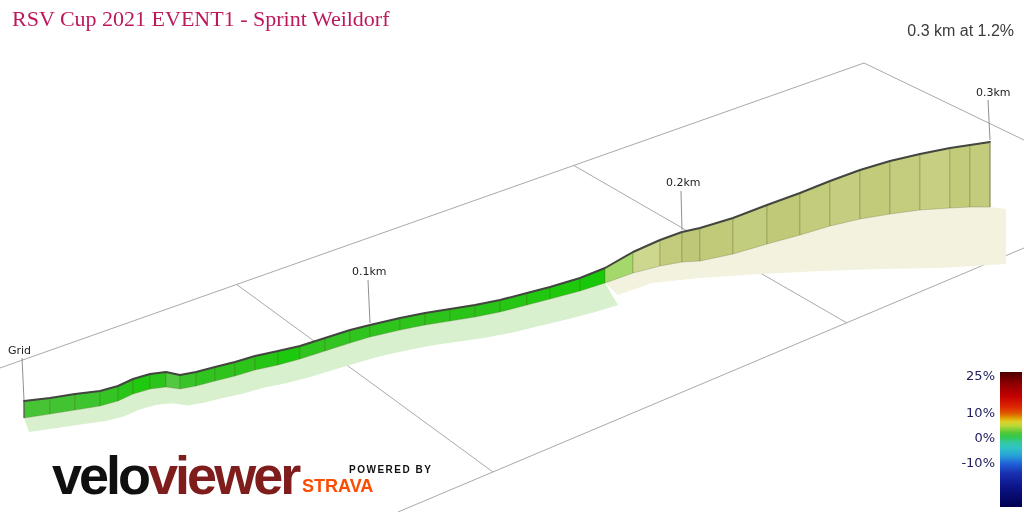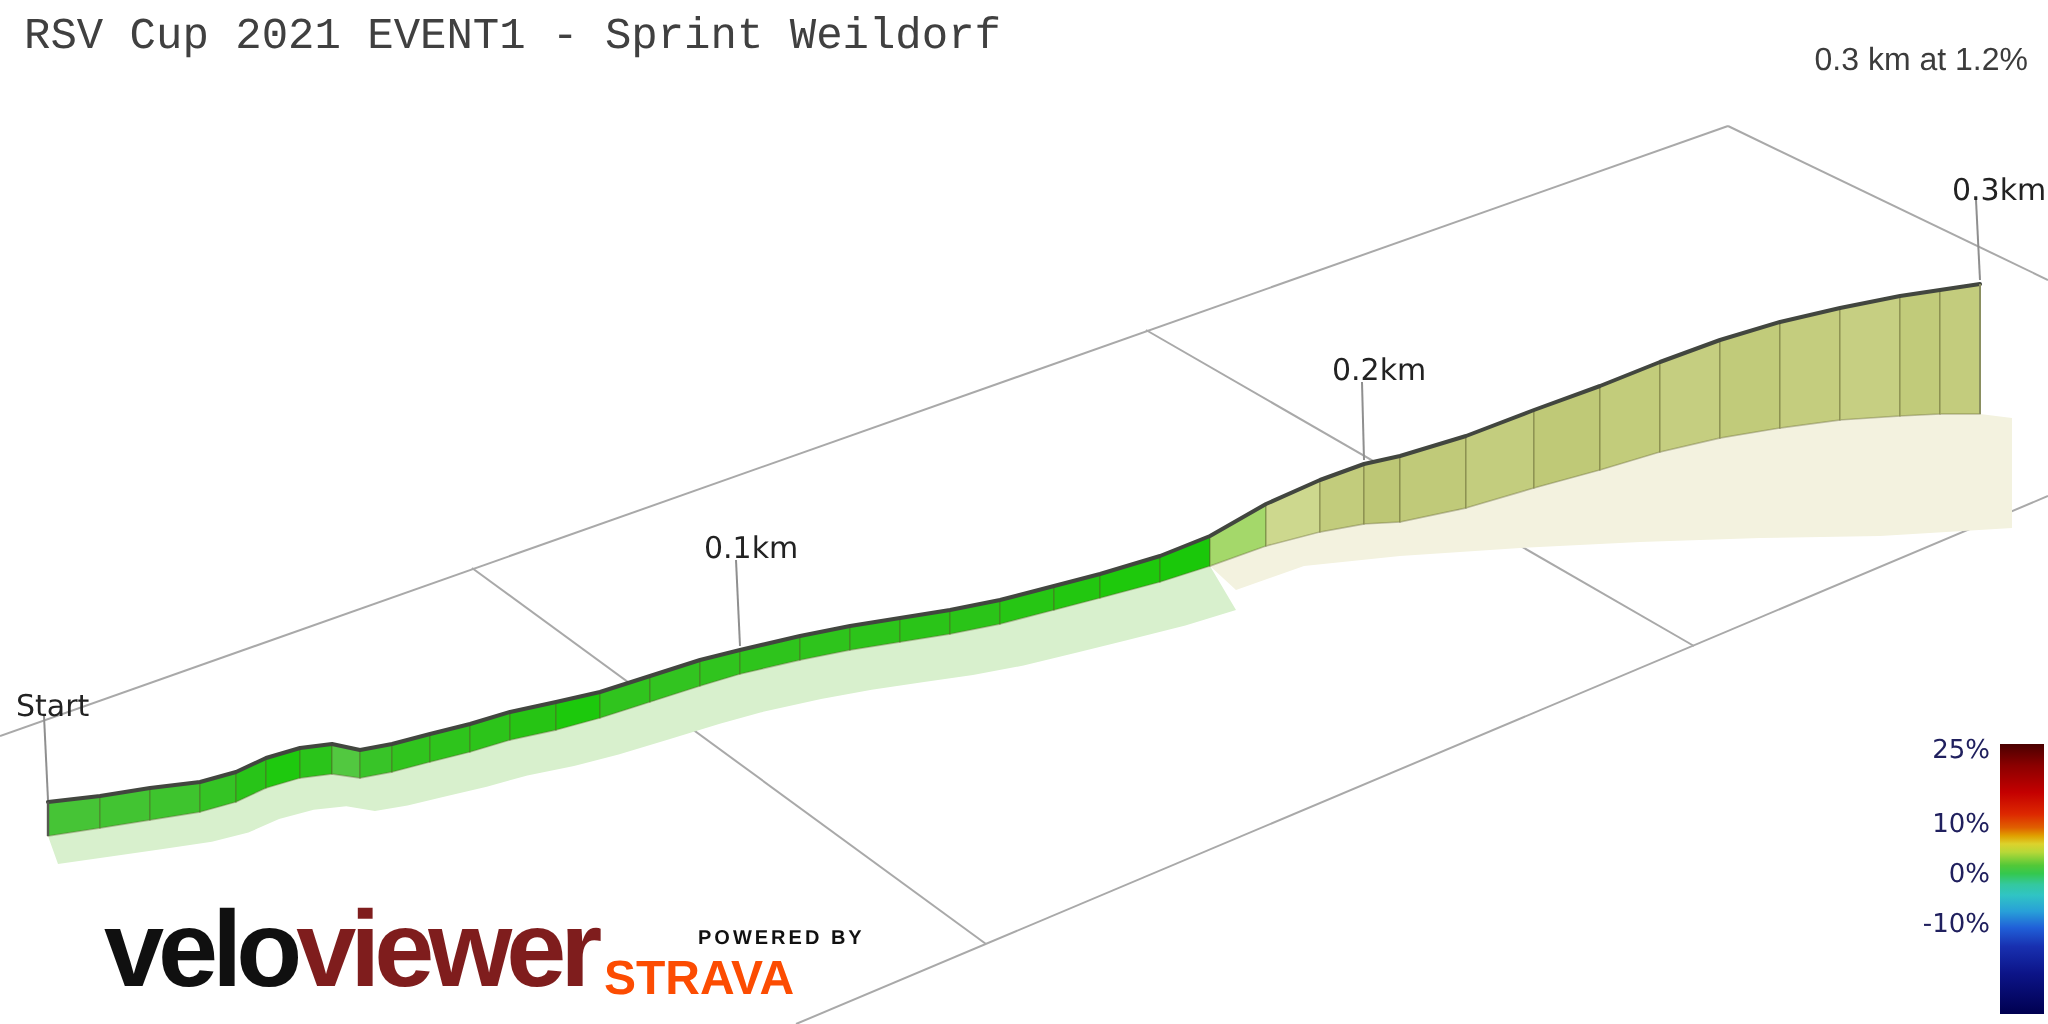--- a/index.html
+++ b/index.html
@@ -1,54 +1,54 @@
 <!DOCTYPE html>
 <html><head>
 <meta charset="utf-8">
 <style>
   html,body{margin:0;padding:0;background:#fff;}
   #stage{
     position:relative;width:1024px;height:512px;background:#ffffff;overflow:hidden;
     font-family:"DejaVu Sans","Liberation Sans",sans-serif;
   }
   #page-title{
-    position:absolute;left:12px;top:6px;font-family:Liberation Mono, monospace;
-    font-size:22px;color:#404040;white-space:nowrap;
+    position:absolute;left:12px;top:6px;font-family:Liberation Serif, serif;
+    font-size:22px;color:#be185d;white-space:nowrap;
   }
   #route-summary{
     position:absolute;right:10px;top:22px;font-family:"Liberation Sans",sans-serif;
     font-size:16px;color:#3c3c3c;white-space:nowrap;
   }
   svg#profile-svg{position:absolute;left:0;top:0;}
   .grid{stroke:#a9a9a9;stroke-width:1;fill:none;}
   .tick{stroke:#8f8f8f;stroke-width:1;fill:none;}
   .curve{stroke:#42463f;stroke-width:2;fill:none;stroke-linejoin:round;stroke-linecap:round;}
   .marker-label{
-    position:absolute;font-size:15px;color:#222;white-space:nowrap;
+    position:absolute;font-size:11px;color:#222;white-space:nowrap;
   }
   .legend-label{
     position:absolute;right:29px;font-size:13px;color:#20205e;white-space:nowrap;text-align:left;
   }
   #legend-bar{
     position:absolute;left:1000px;top:372px;width:22px;height:135px;
   }
   #logo{position:absolute;left:12px;top:448px;white-space:nowrap;}
   #logo .wordmark{
     font-family:"Liberation Sans",sans-serif;font-weight:800;font-size:54px;
     letter-spacing:-3px;line-height:1;
   }
   #logo .velo{color:#101010;margin-left:40px;}
   #logo .viewer{color:#7f1d1d;}
   #powered-by{
     position:absolute;left:305px;top:464px;font-family:"Liberation Sans",sans-serif;
     font-size:10px;font-weight:700;letter-spacing:1.5px;color:#111;padding-left:44px;
   }
   #strava-wordmark{
     position:absolute;left:302px;top:476px;font-family:"Liberation Sans",sans-serif;
-    font-size:24px;font-weight:800;letter-spacing:0px;color:#fc4c02;
+    font-size:18px;font-weight:800;letter-spacing:0px;color:#fc4c02;
   }
 </style>
 </head>
 <body>
 
 <div id="stage">
 
   <svg id="profile-svg" width="1024" height="512" viewBox="0 0 1024 512">
       <line x1="0" y1="368" x2="864" y2="63" class="grid"></line>
       <line x1="864" y1="63" x2="1024" y2="140" class="grid"></line>
@@ -102,21 +102,21 @@
       <line x1="990" y1="142" x2="990" y2="207" stroke="#8a8f60" stroke-width="1"></line>
       <line x1="22" y1="358" x2="24" y2="400" class="tick"></line>
       <line x1="368" y1="280" x2="370" y2="323" class="tick"></line>
       <line x1="681" y1="191" x2="682" y2="230" class="tick"></line>
       <line x1="988" y1="100" x2="990" y2="140" class="tick"></line>
     </svg>
 
   <div id="page-title">RSV Cup 2021 EVENT1 - Sprint Weildorf</div>
   <div id="route-summary">0.3 km at 1.2%</div>
 
-  <div class="marker-label" style="left: 8px; top: 344px;">Start</div>
+  <div class="marker-label" style="left: 8px; top: 344px;">Grid</div>
   <div class="marker-label" style="left: 352px; top: 265px;">0.1km</div>
   <div class="marker-label" style="left: 666px; top: 176px; text-align: right;">0.2km</div>
   <div class="marker-label" style="left: 976px; top: 86px;">0.3km</div>
 
   <div class="legend-label" style="top: 368px; color: rgb(32, 32, 94);">25%</div>
   <div class="legend-label" style="top: 405px; color: rgb(32, 32, 94);">10%</div>
   <div class="legend-label" style="top: 430px; color: rgb(32, 32, 94);">0%</div>
   <div class="legend-label" style="top: 455px; color: rgb(32, 32, 94);">-10%</div>
 
   <div id="legend-bar" style="left: 1000px; top: 372px; width: 22px; height: 135px; background: linear-gradient(rgb(74, 0, 0) 0%, rgb(139, 0, 0) 8%, rgb(196, 0, 0) 18%, rgb(221, 40, 0) 26%, rgb(224, 96, 0) 31%, rgb(224, 160, 0) 34%, rgb(220, 210, 44) 37%, rgb(184, 216, 56) 40%, rgb(82, 200, 56) 45%, rgb(52, 200, 78) 48%, rgb(52, 200, 158) 52%, rgb(48, 196, 196) 56%, rgb(40, 160, 216) 62%, rgb(32, 96, 216) 68%, rgb(24, 48, 176) 75%, rgb(12, 20, 136) 85%, rgb(0, 0, 80) 100%);"></div>

